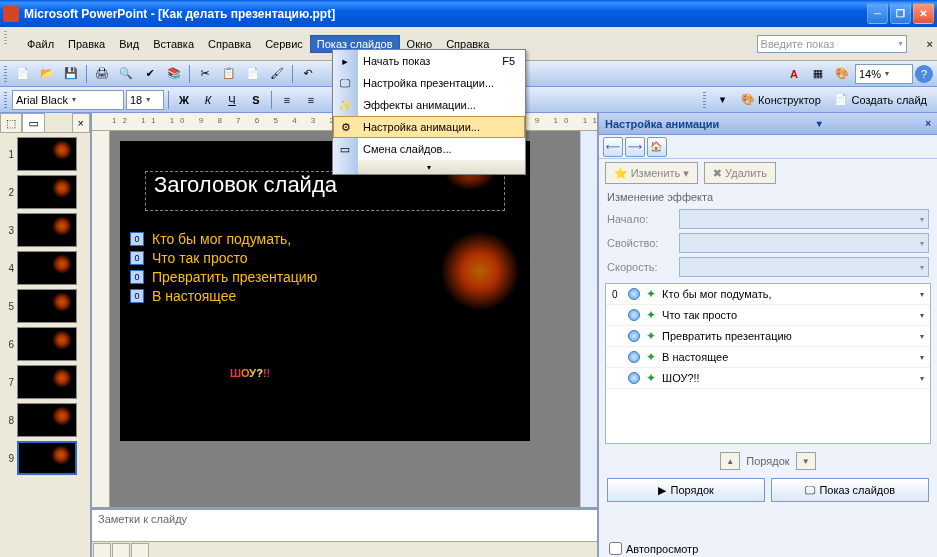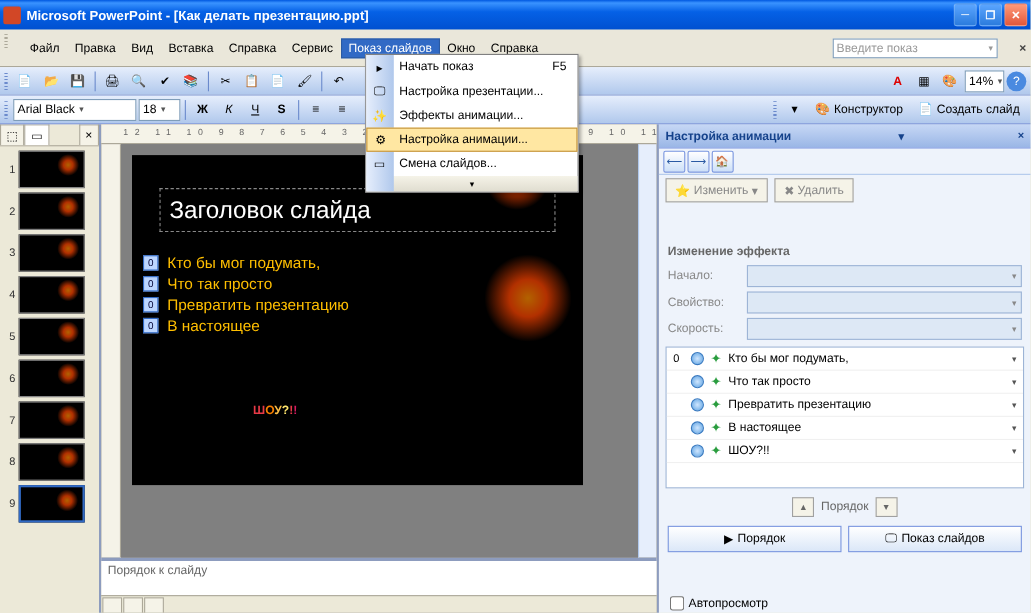--- a/index.html
+++ b/index.html
@@ -40,42 +40,42 @@
 .thumb { width: 60px; height: 34px; background: #000; border: 1px solid #888; position: relative; }
 .thumb.sel { border: 2px solid #316ac5; }
 
 .editor { flex: 1; display: flex; flex-direction: column; background: #808080; position: relative; }
 .ruler-h { height: 18px; background: #f5f3e8; border-bottom: 1px solid #aca899; font-size: 8px; color: #666; overflow: hidden; position: relative; }
 .ruler-h::before { content: "12 11 10 9 8 7 6 5 4 3 2 1 0 1 2 3 4 5 6 7 8 9 10 11 12"; letter-spacing: 6px; position: absolute; left: 20px; top: 3px; white-space: nowrap; }
 .editor-body { flex: 1; display: flex; overflow: hidden; }
 .ruler-v { width: 18px; background: #f5f3e8; border-right: 1px solid #aca899; }
 .canvas-area { flex: 1; background: #808080; position: relative; overflow: auto; padding: 10px; }
 .slide { width: 410px; height: 300px; background: #000; position: relative; color: #fff; }
-.slide-title-box { position: absolute; top: 30px; left: 25px; width: 360px; height: 40px; border: 1px dashed #888; display: flex; align-items: center; padding-left: 8px; }
+.slide-title-box { position: absolute; top: 30px; left: 25px; width: 360px; height: 40px; border: 1px dashed #888; display: flex; padding-left: 8px; }
 .slide-title { color: #fff; font-size: 22px; font-family: Arial, sans-serif; }
 .bullet-list { position: absolute; top: 90px; left: 10px; }
 .bullet-row { display: flex; align-items: center; margin-bottom: 3px; }
 .bullet-badge { width: 14px; height: 14px; background: #bcd6ff; border: 1px solid #316ac5; color: #003; font-size: 9px; display: flex; align-items: center; justify-content: center; margin-right: 8px; }
 .bullet-text { color: #ffbf00; font-size: 14px; font-family: Arial, sans-serif; }
 .show-text { position: absolute; top: 200px; left: 110px; font-size: 40px; font-weight: bold; font-family: "Arial Black", sans-serif; }
 .show-text span:nth-child(1){color:#e63946}.show-text span:nth-child(2){color:#f77f00}.show-text span:nth-child(3){color:#fcbf49}.show-text span:nth-child(4){color:#ffe66d}.show-text span:nth-child(5){color:#e63946}.show-text span:nth-child(6){color:#d81b60}
 .firework { position: absolute; width: 60px; height: 60px; background: radial-gradient(circle,#ff8c00 0%,#ff4500 30%,transparent 70%); border-radius: 50%; opacity: .7; }
 .scroll-v { width: 17px; background: #e6eefc; border-left: 1px solid #b0c8ec; }
 .notes { height: 34px; background: #fff; border-top: 3px solid #8d9cbe; padding: 3px 6px; color: #666; }
 .view-btns { height: 18px; background: #ece9d8; border-top: 1px solid #aca899; display: flex; padding: 1px; gap: 1px; }
 .view-btn { width: 18px; height: 15px; border: 1px solid #aca899; background: #f5f3e8; }
 
 .task-pane { width: 340px; background: #eef3fb; border-left: 2px solid #8d9cbe; display: flex; flex-direction: column; }
 .tp-header { height: 22px; background: linear-gradient(#c7d8f5,#9ab6e6); display: flex; align-items: center; padding: 0 6px; font-weight: bold; color: #15428b; border-bottom: 1px solid #7a96df; }
 .tp-header .close { margin-left: auto; font-size: 10px; color: #15428b; }
 .tp-nav { height: 24px; display: flex; align-items: center; padding: 0 4px; gap: 2px; border-bottom: 1px solid #b0c8ec; }
 .tp-nav-btn { width: 20px; height: 20px; border: 1px solid #7a96df; background: linear-gradient(#fff,#cde0f8); border-radius: 2px; display: flex; align-items: center; justify-content: center; font-size: 10px; color: #2a5aa3; }
 .tp-actions { height: 28px; display: flex; align-items: center; padding: 0 6px; gap: 6px; }
 .tp-act-btn { height: 22px; padding: 0 8px; border: 1px solid #a0a0a0; background: #f5f3e8; display: flex; align-items: center; gap: 3px; color: #888; }
-.tp-section-label { padding: 4px 8px; color: #666; font-weight: bold; margin-top: 32px; }
+.tp-section-label { padding: 4px 8px; color: #666; font-weight: normal; }
 .tp-prop-row { display: flex; align-items: center; padding: 2px 8px; height: 24px; }
 .tp-prop-label { width: 72px; color: #888; }
 .tp-prop-combo { flex: 1; height: 20px; border: 1px solid #9db4d6; background: #dde8f5; display: flex; align-items: center; justify-content: flex-end; padding-right: 4px; color: #888; font-size: 8px; }
 .tp-anim-list { flex: 1; background: #fff; margin: 4px 6px; border: 1px solid #9db4d6; overflow: auto; }
 .anim-item { display: flex; align-items: center; height: 21px; padding: 0 6px; gap: 6px; border-bottom: 1px solid #f0f0f0; }
 .anim-idx { width: 10px; font-size: 10px; }
 .anim-trigger { width: 12px; height: 12px; border-radius: 50%; background: radial-gradient(#cfe6ff,#5aa0e0); border: 1px solid #3a7ac0; }
 .anim-star { color: #2a9d3f; font-size: 12px; }
 .anim-text { flex: 1; font-size: 11px; }
 .anim-dd { font-size: 8px; color: #555; }
@@ -142,21 +142,21 @@
   <div class="tb-btn">📄</div>
   <div class="tb-btn">🖌</div>
   <div class="tb-sep"></div>
   <div class="tb-btn">↶</div>
   <div style="margin-left:auto"></div>
   <div class="tb-btn">
       <span style="color:#d00;font-weight:bold">A</span>
     </div>
   <div class="tb-btn">▦</div>
   <div class="tb-btn">🎨</div>
-  <div class="tb-combo" style="width:36px">
+  <div class="tb-combo" style="width:58px">
       <span>14%</span>
       <span class="arrow">▾</span>
     </div>
   <div class="tb-btn" style="background:#4a8ae0;color:#fff;border-radius:50%;width:18px;height:18px">?</div>
 </div>
 
 <div class="toolbar">
   <div class="grip"></div>
   <div class="tb-combo" style="width:112px">
       <span>Arial Black</span>
@@ -310,21 +310,21 @@
               <div class="bullet-row">
                 <div class="bullet-badge">0</div>
                 <div class="bullet-text">В настоящее</div>
               </div>
             </div>
           <div class="show-text" id="show"><span>Ш</span><span>О</span><span>У</span><span>?</span><span>!</span><span>!</span></div>
         </div>
       </div>
       <div class="scroll-v"></div>
     </div>
-    <div class="notes"><span>Порядок к слайду</span></div>
+    <div class="notes"><span>Заметки к слайду</span></div>
     <div class="view-btns">
       <div class="view-btn"></div>
       <div class="view-btn"></div>
       <div class="view-btn"></div>
     </div>
   </div>
 
   <div class="task-pane">
     <div class="tp-header">
       <span>Настройка анимации</span>

